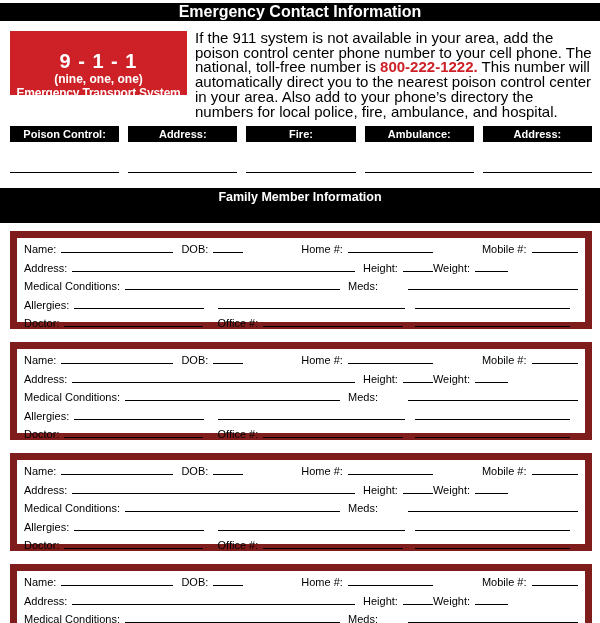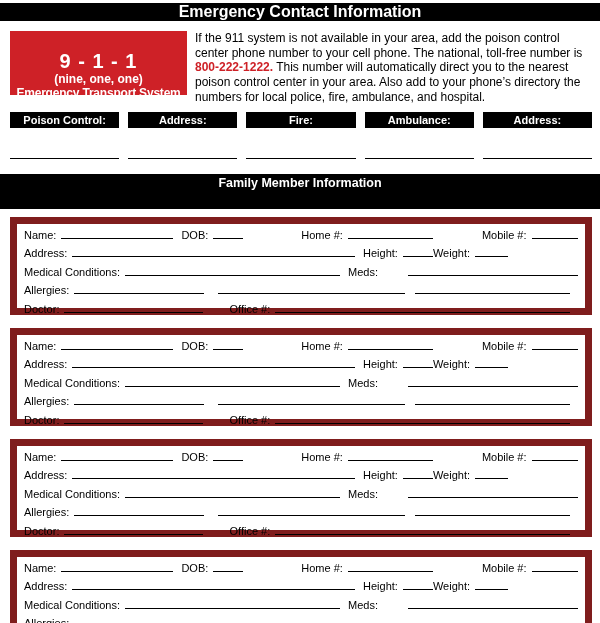--- a/index.html
+++ b/index.html
@@ -16,21 +16,21 @@
 
   .intro-row { display:flex; align-items:flex-start; margin:10px 8px 0 10px; }
   .redbox {
     width:177px; height:64px; flex:none; color:#fff; text-align:center;
     padding-top:19px;
   }
   .r-big { font-size:20px; font-weight:bold; line-height:22px; letter-spacing:1px; }
   .r-sub { font-size:12px; font-weight:bold; line-height:14px; }
   .r-cap { font-size:12px; font-weight:bold; line-height:15px; letter-spacing:-0.2px; white-space:nowrap; }
   .intro-text {
-    margin-left:8px; flex:1; font-size:12px; line-height:14.7px; text-align:left;
+    margin-left:8px; flex:1; font-size:15px; line-height:14.7px; text-align:left;
   }
   .phone { font-weight:bold; }
 
   .contacts-row { display:flex; margin:7px 8px 0 10px; gap:9px; }
   .contact-box {
     flex:1; height:16px; line-height:16px; background:#000; color:#fff;
     font-weight:bold; font-size:11px; text-align:center;
   }
   .blank-row { display:flex; margin:30px 8px 0 10px; gap:9px; }
   .blank-row .cblank { flex:1; height:1px; border-top:1.4px solid #000; }
@@ -41,21 +41,21 @@
     background:#fff;
   }
   .mrow { display:flex; align-items:baseline; height:18.5px; font-size:11px; white-space:nowrap; }
   .lbl { flex:none; }
   .ln { display:inline-block; height:11px; border-bottom:1.2px solid #000; margin-left:5px; flex:none; }
   .grow { flex:1; }
   .w112{width:112px;} .w30{width:30px;} .w85{width:85px;}
   .w33{width:33px;} .w170{width:170px;} .w130{width:130px;}
   .w187{width:187px; margin-left:14px;} .w139{width:139px;} .w140{width:140px;}
   .right-ln { margin-left:auto; width:155px; margin-right:8px; }
-  .ml8{margin-left:8px;} .ml14{margin-left:26px;} .ml16{margin-left:16px;padding-left:33px;}
+  .ml8{margin-left:8px;} .ml14{margin-left:14px;} .ml16{margin-left:16px;padding-left:33px;}
   .ml20{} .ml58{margin-left:58px;} .mr70{margin-right:70px;}
   .ml30{margin-left:30px;}
 </style>
 </head>
 <body>
 
 <div class="bar bar1">
   <span>Emergency Contact Information</span>
 </div>
 

